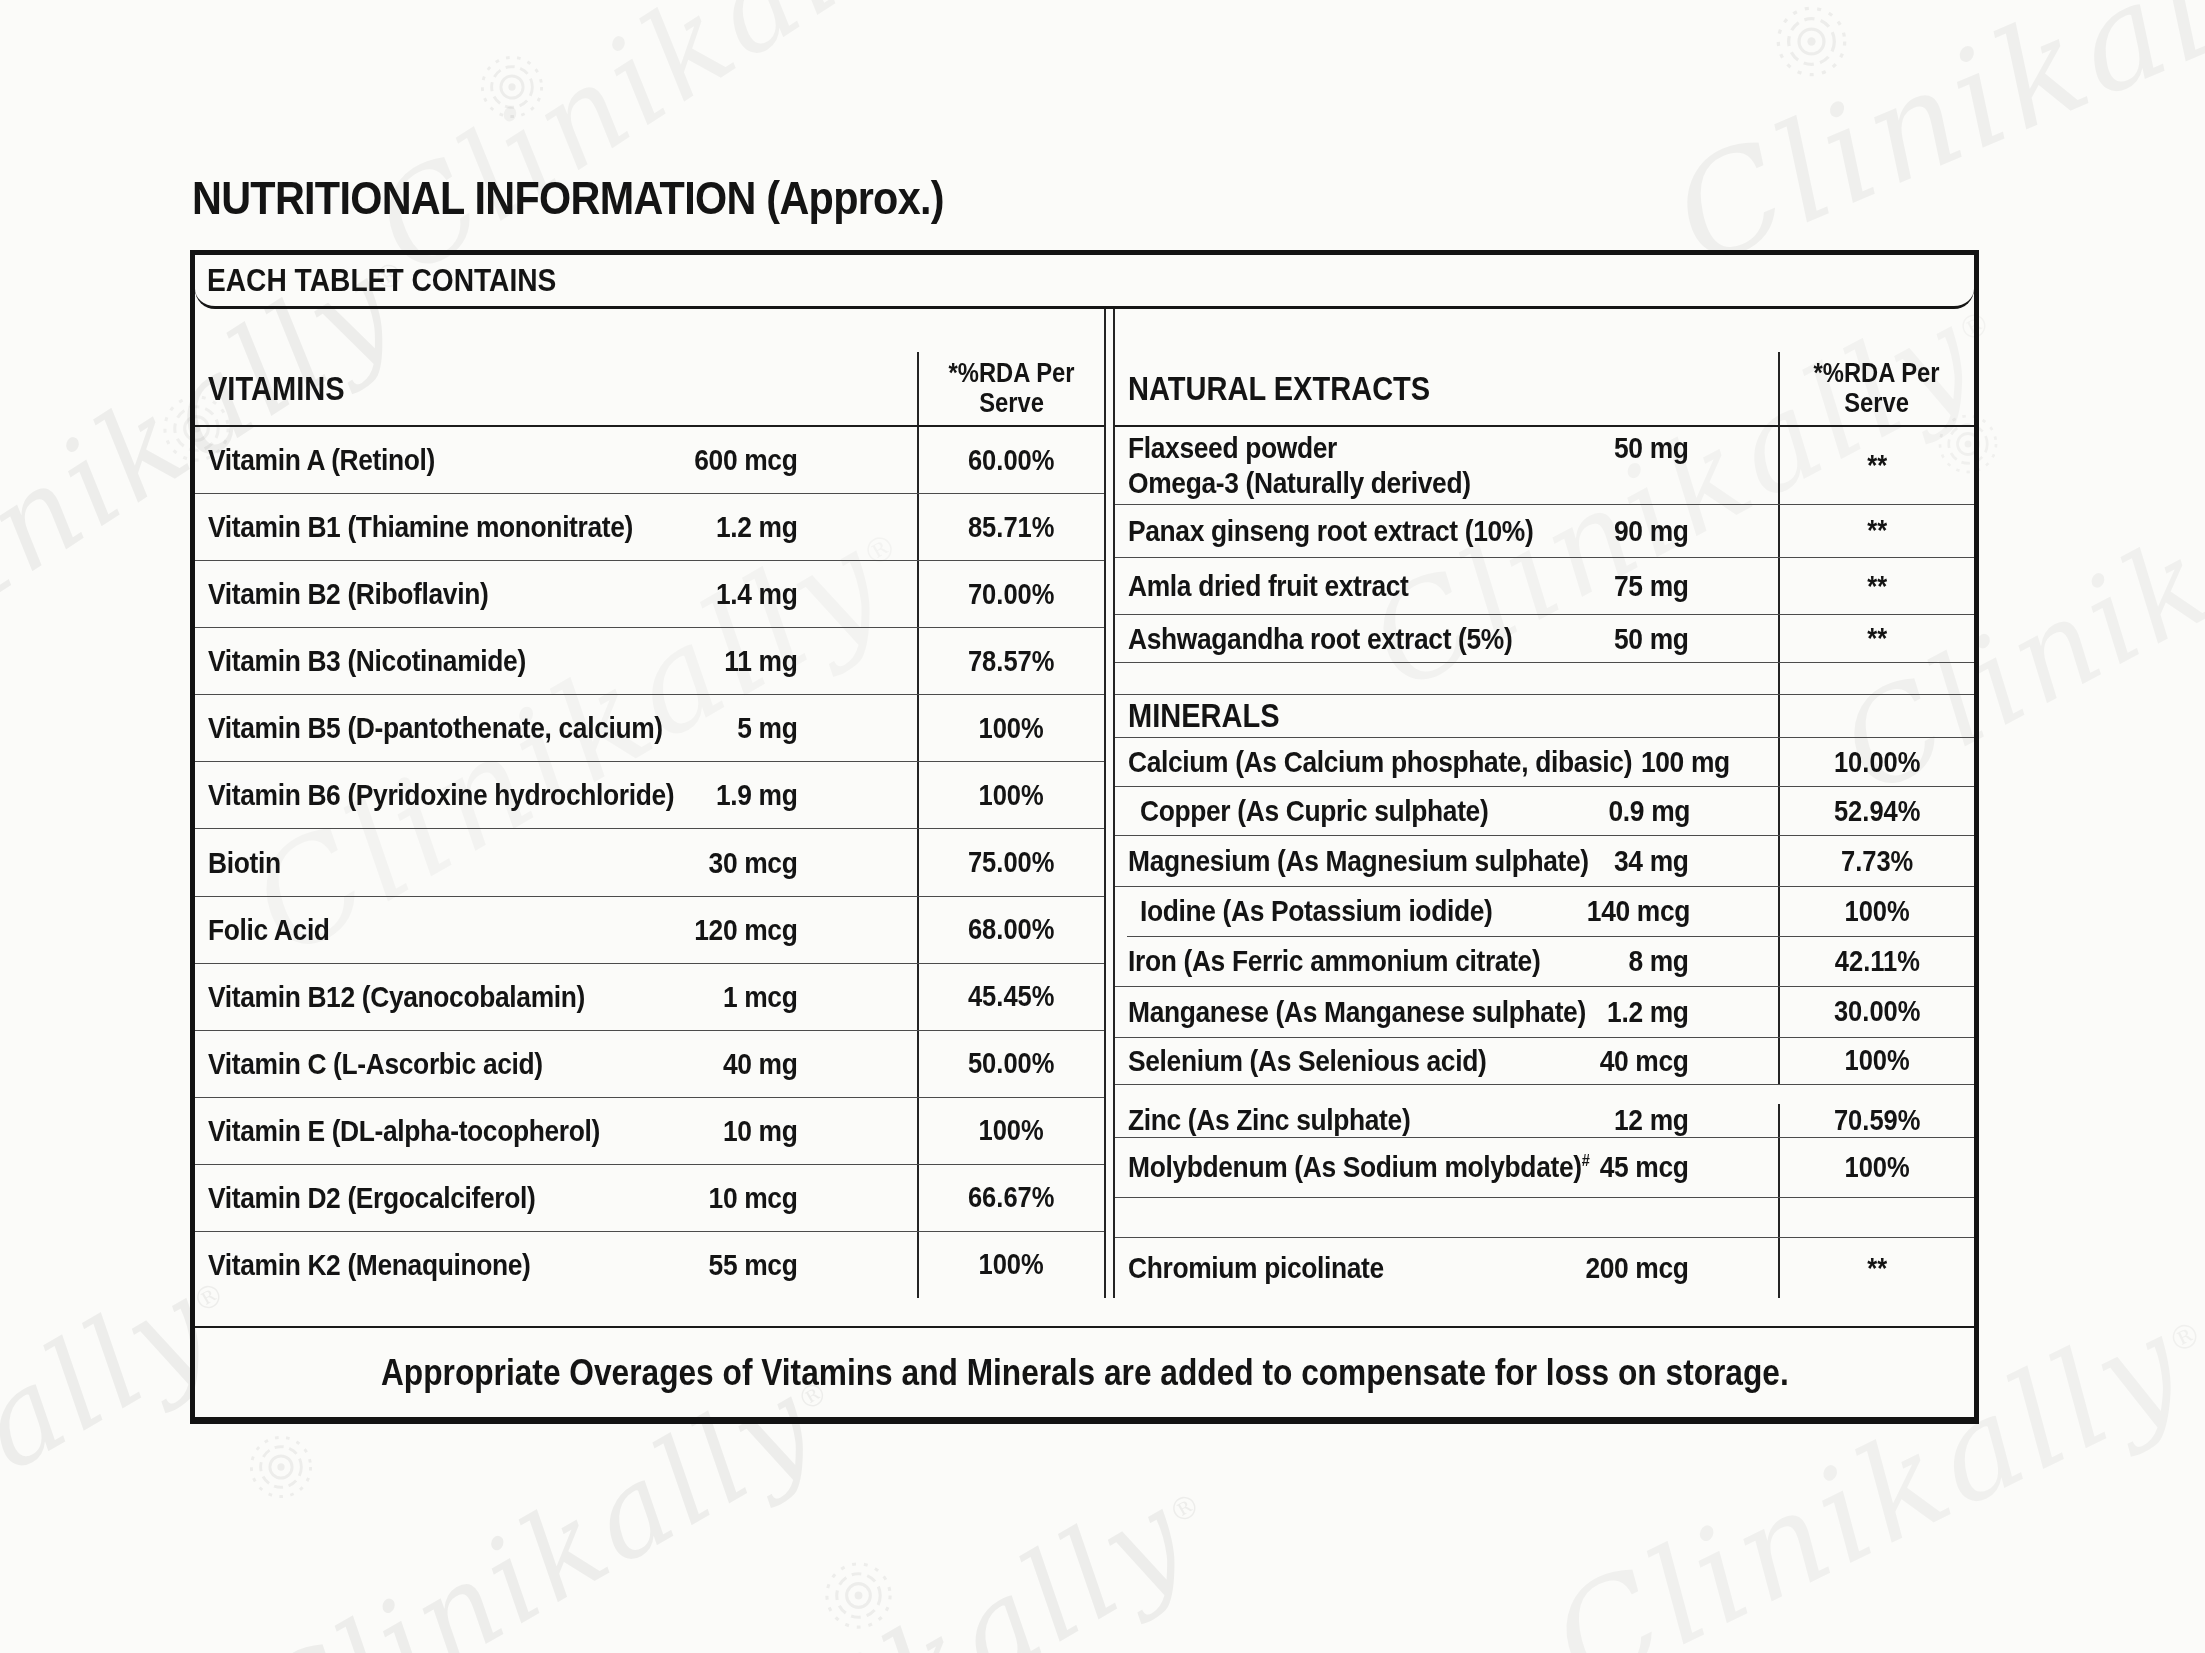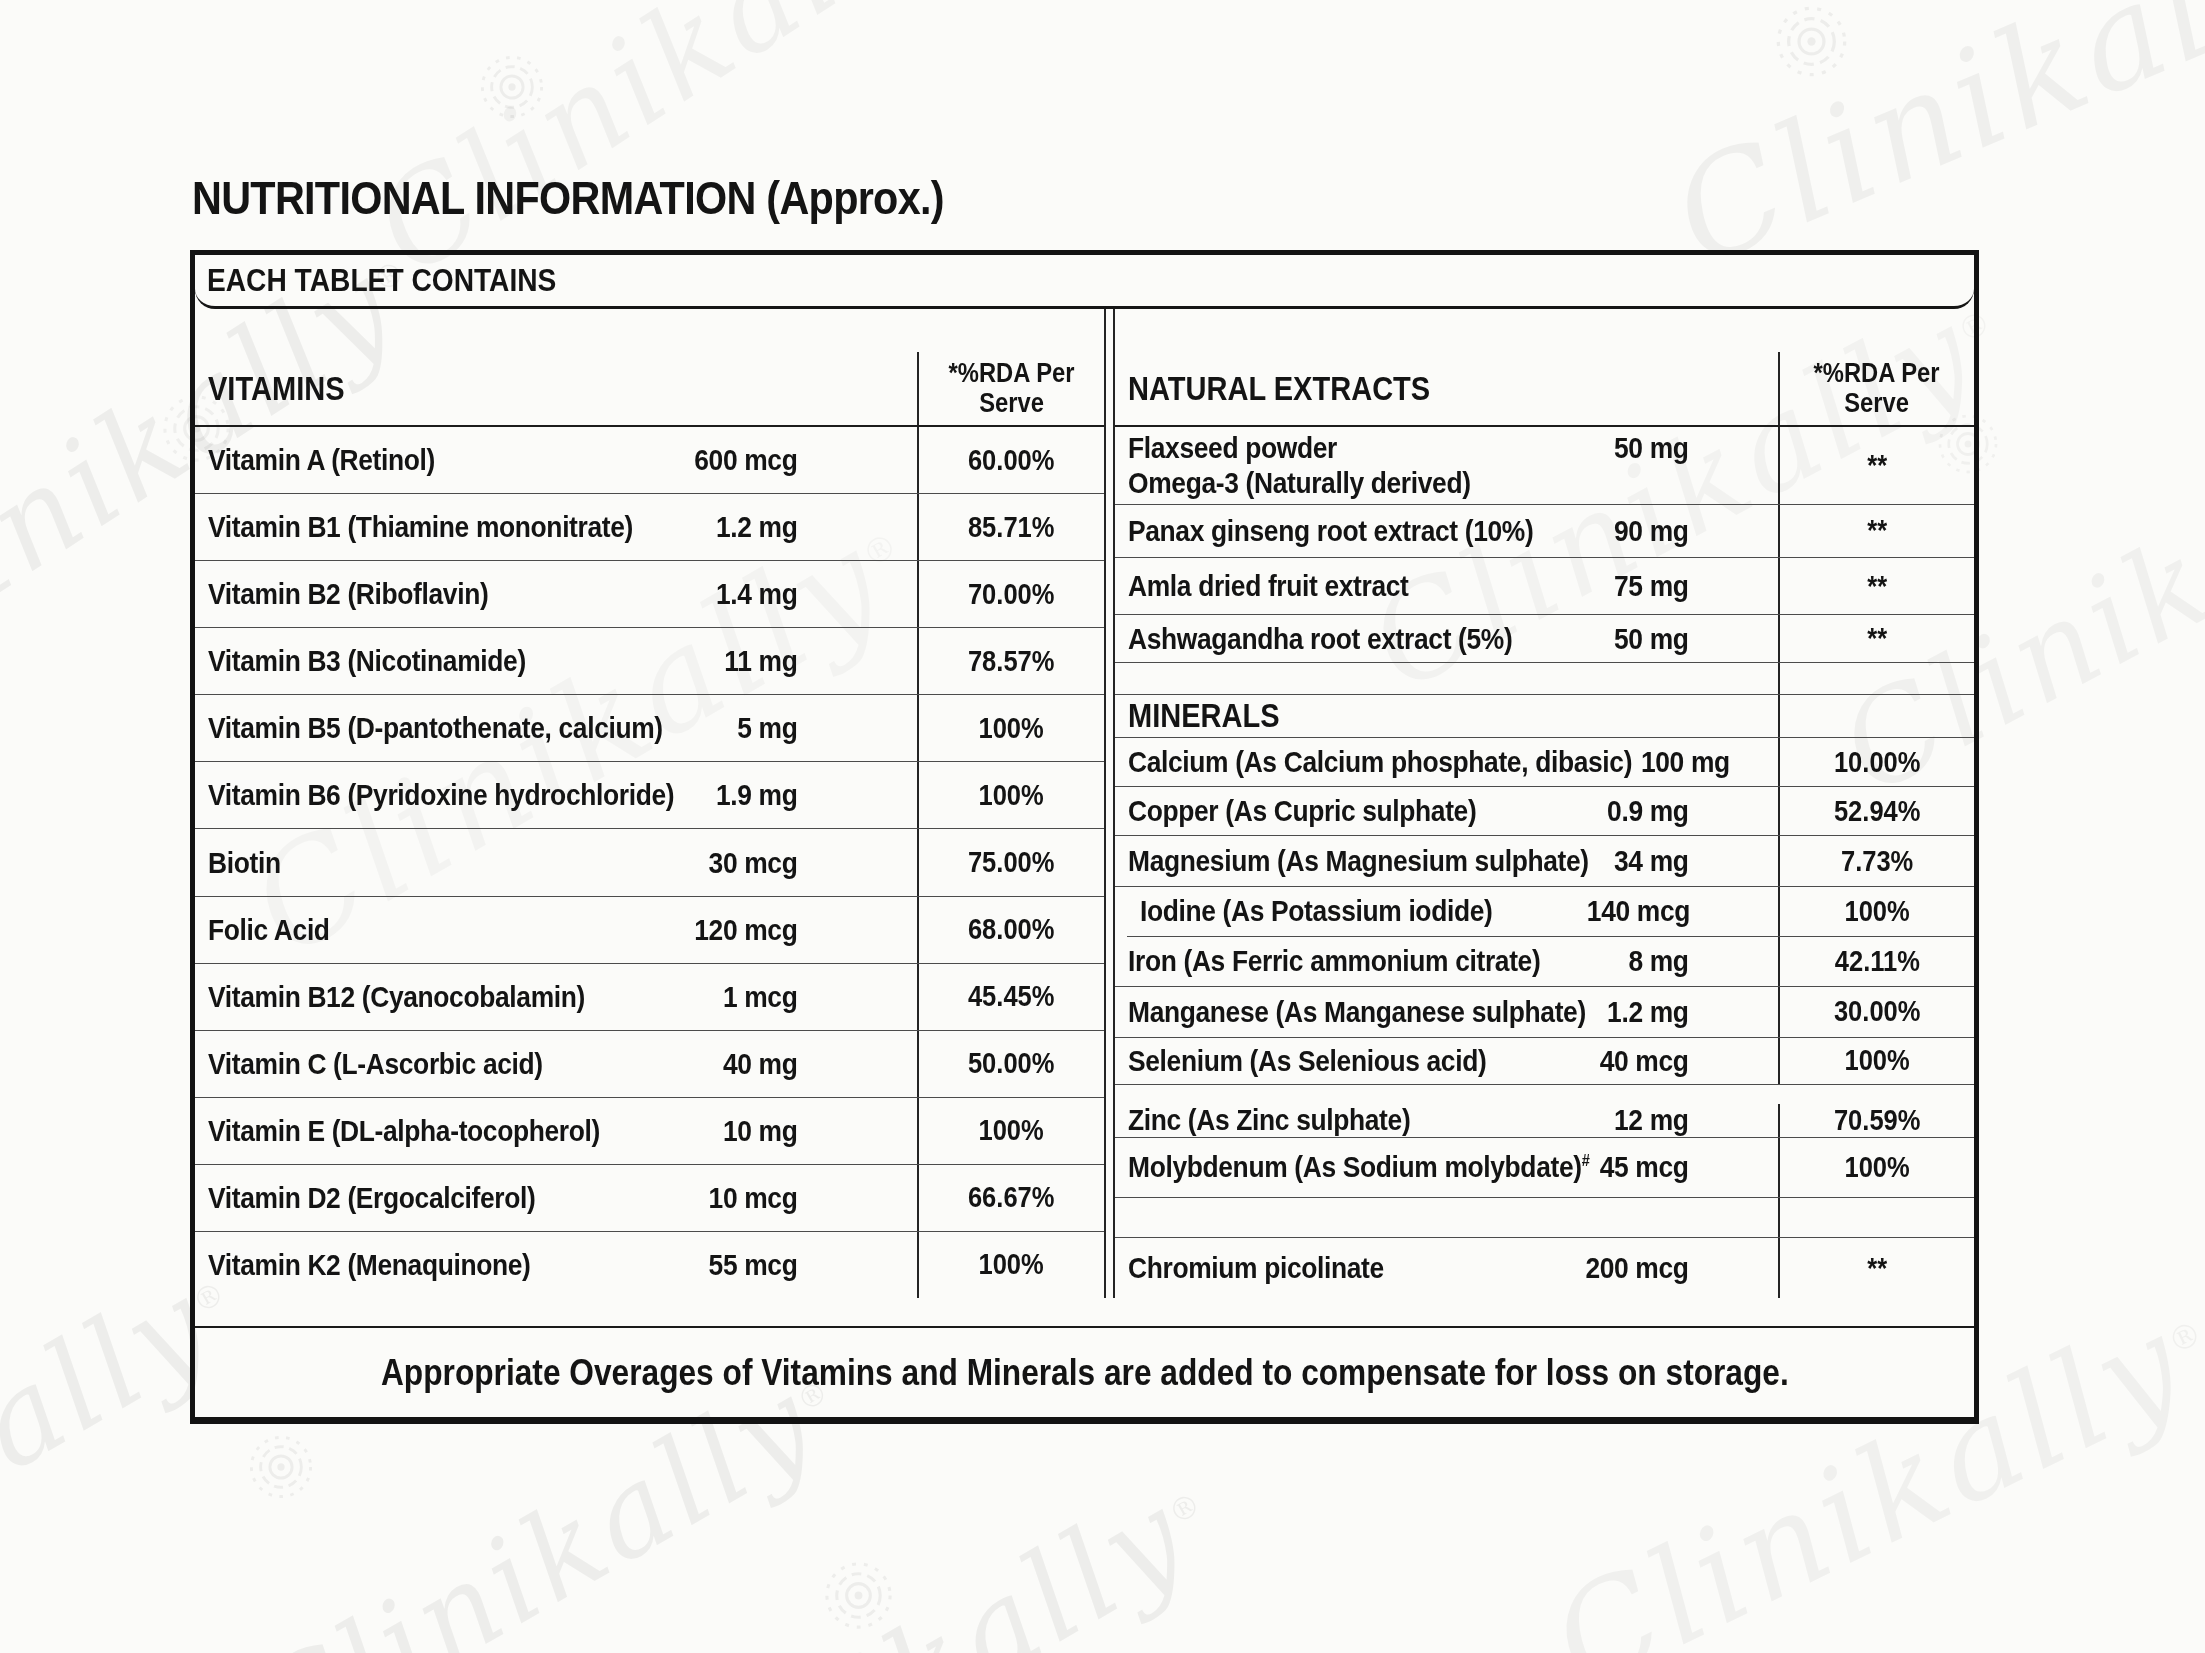--- a/index.html
+++ b/index.html
@@ -372,21 +372,21 @@
             <div class="ncell">
               <div class="cnd">
                 <span class="nm">Calcium (As Calcium phosphate, dibasic)</span>
                 <span class="amt">100 mg</span>
               </div>
             </div>
             <div class="rcell">
               <span class="cndc rda">10.00%</span>
             </div>
           </div>
-        <div class="prow" style="flex:64 1 0%;">
+        <div class="prow" style="flex:64 1 0%;padding-left:12px;">
             <div class="ncell">
               <div class="cnd">
                 <span class="nm">Copper (As Cupric sulphate)</span>
                 <span class="amt">0.9 mg</span>
               </div>
             </div>
             <div class="rcell">
               <span class="cndc rda">52.94%</span>
             </div>
           </div>

